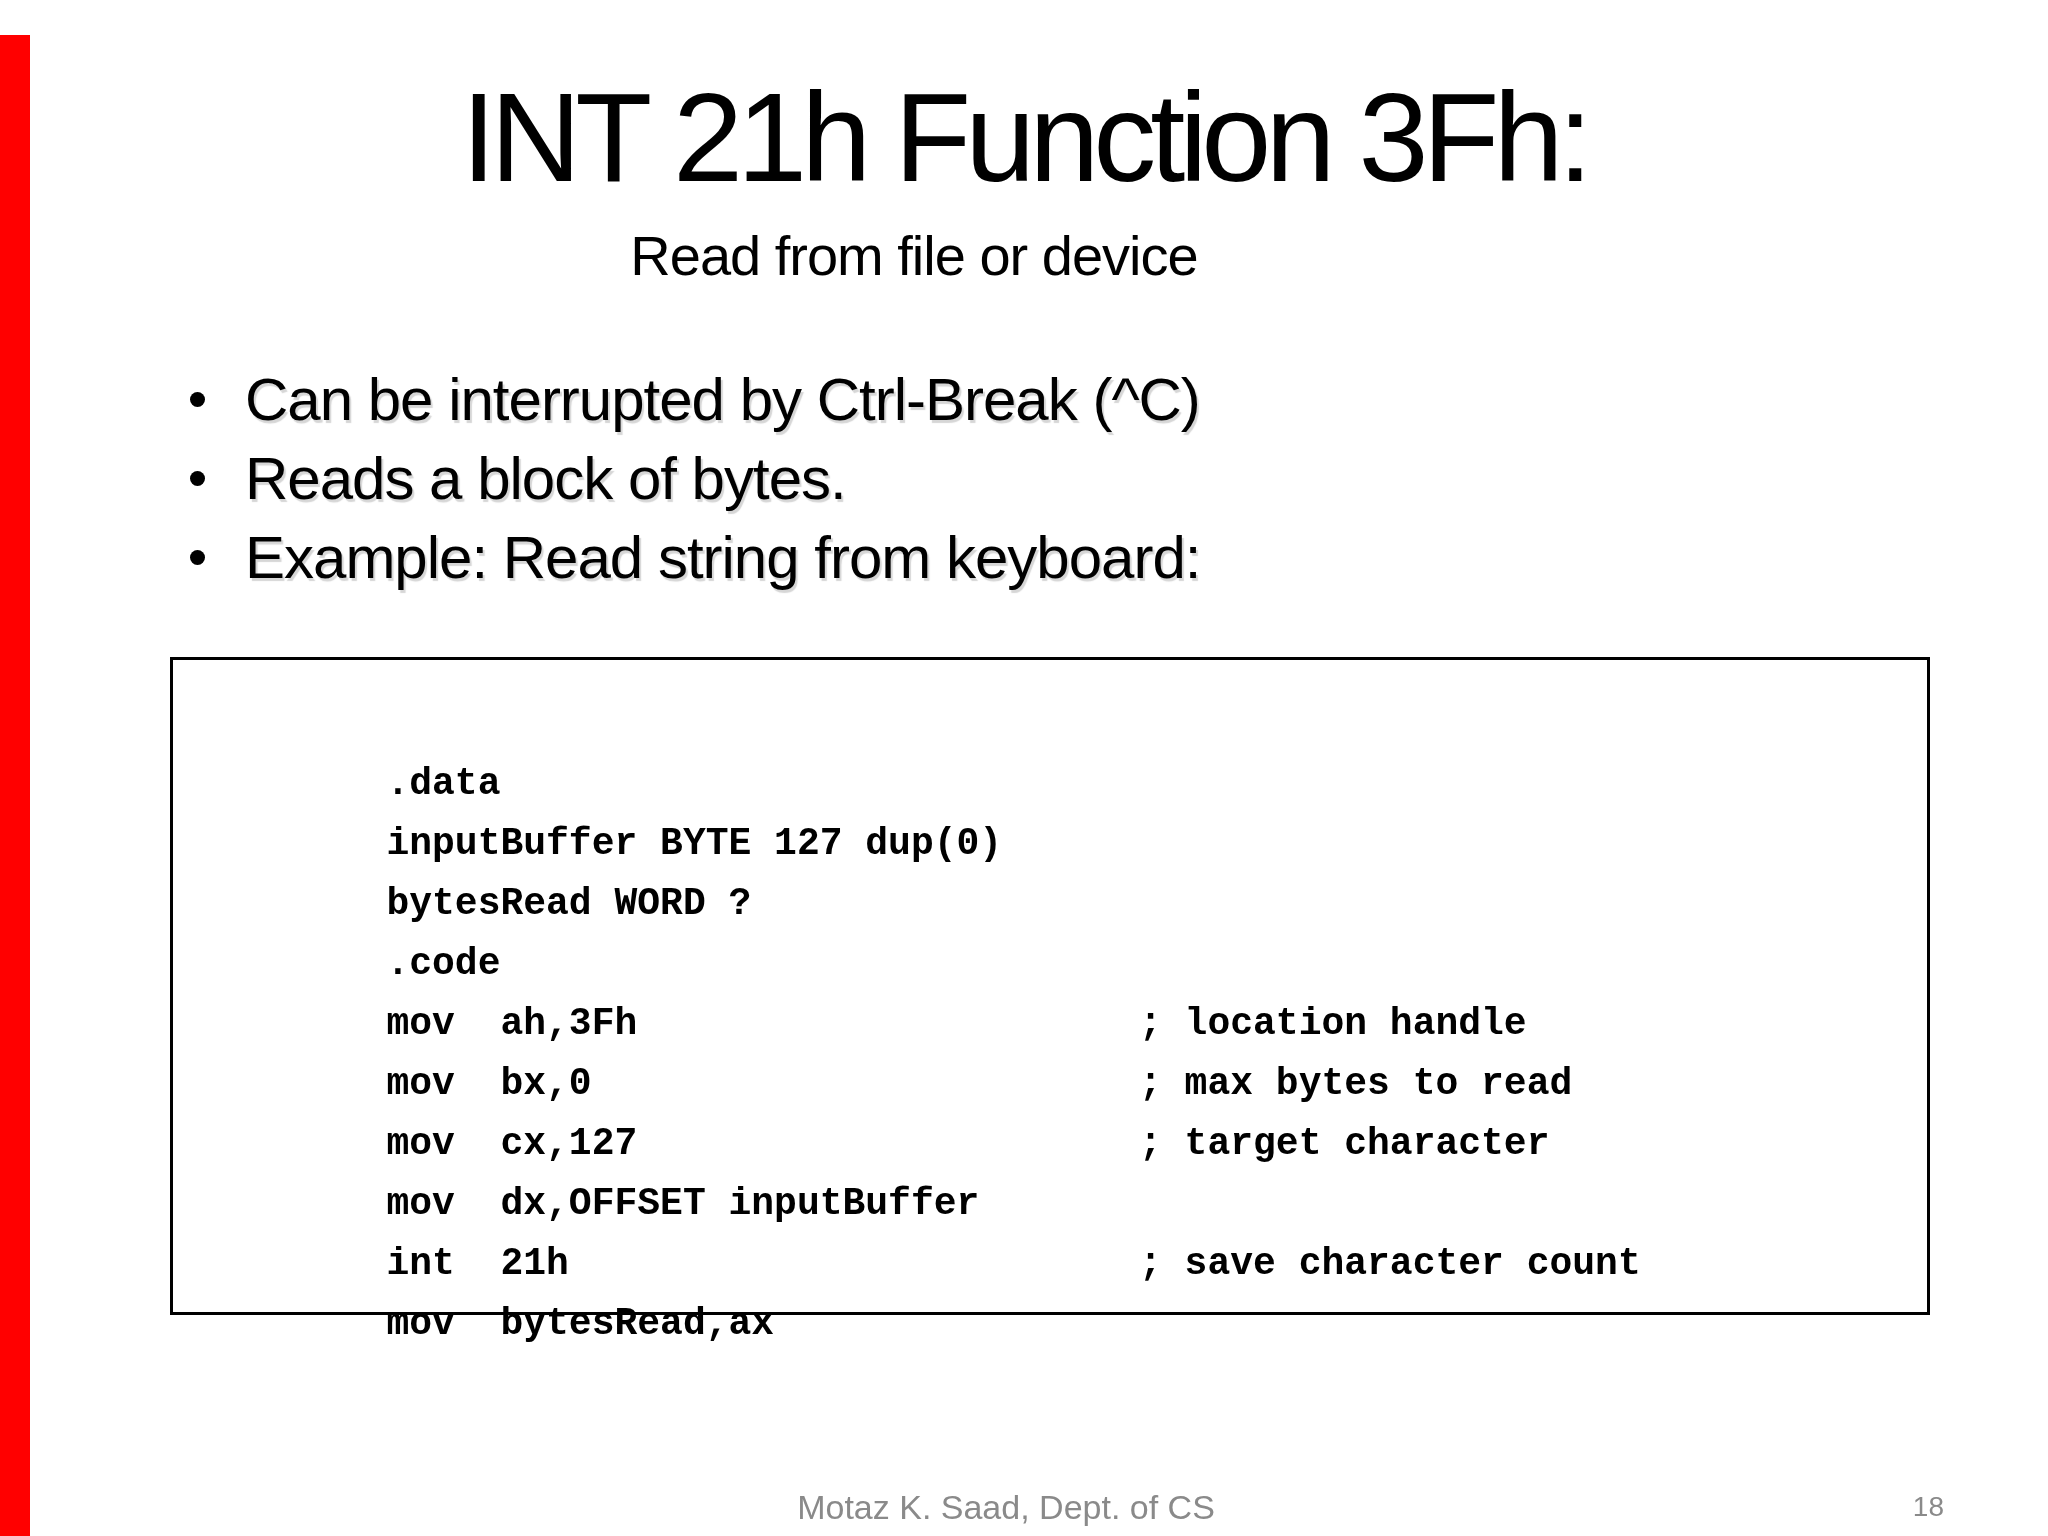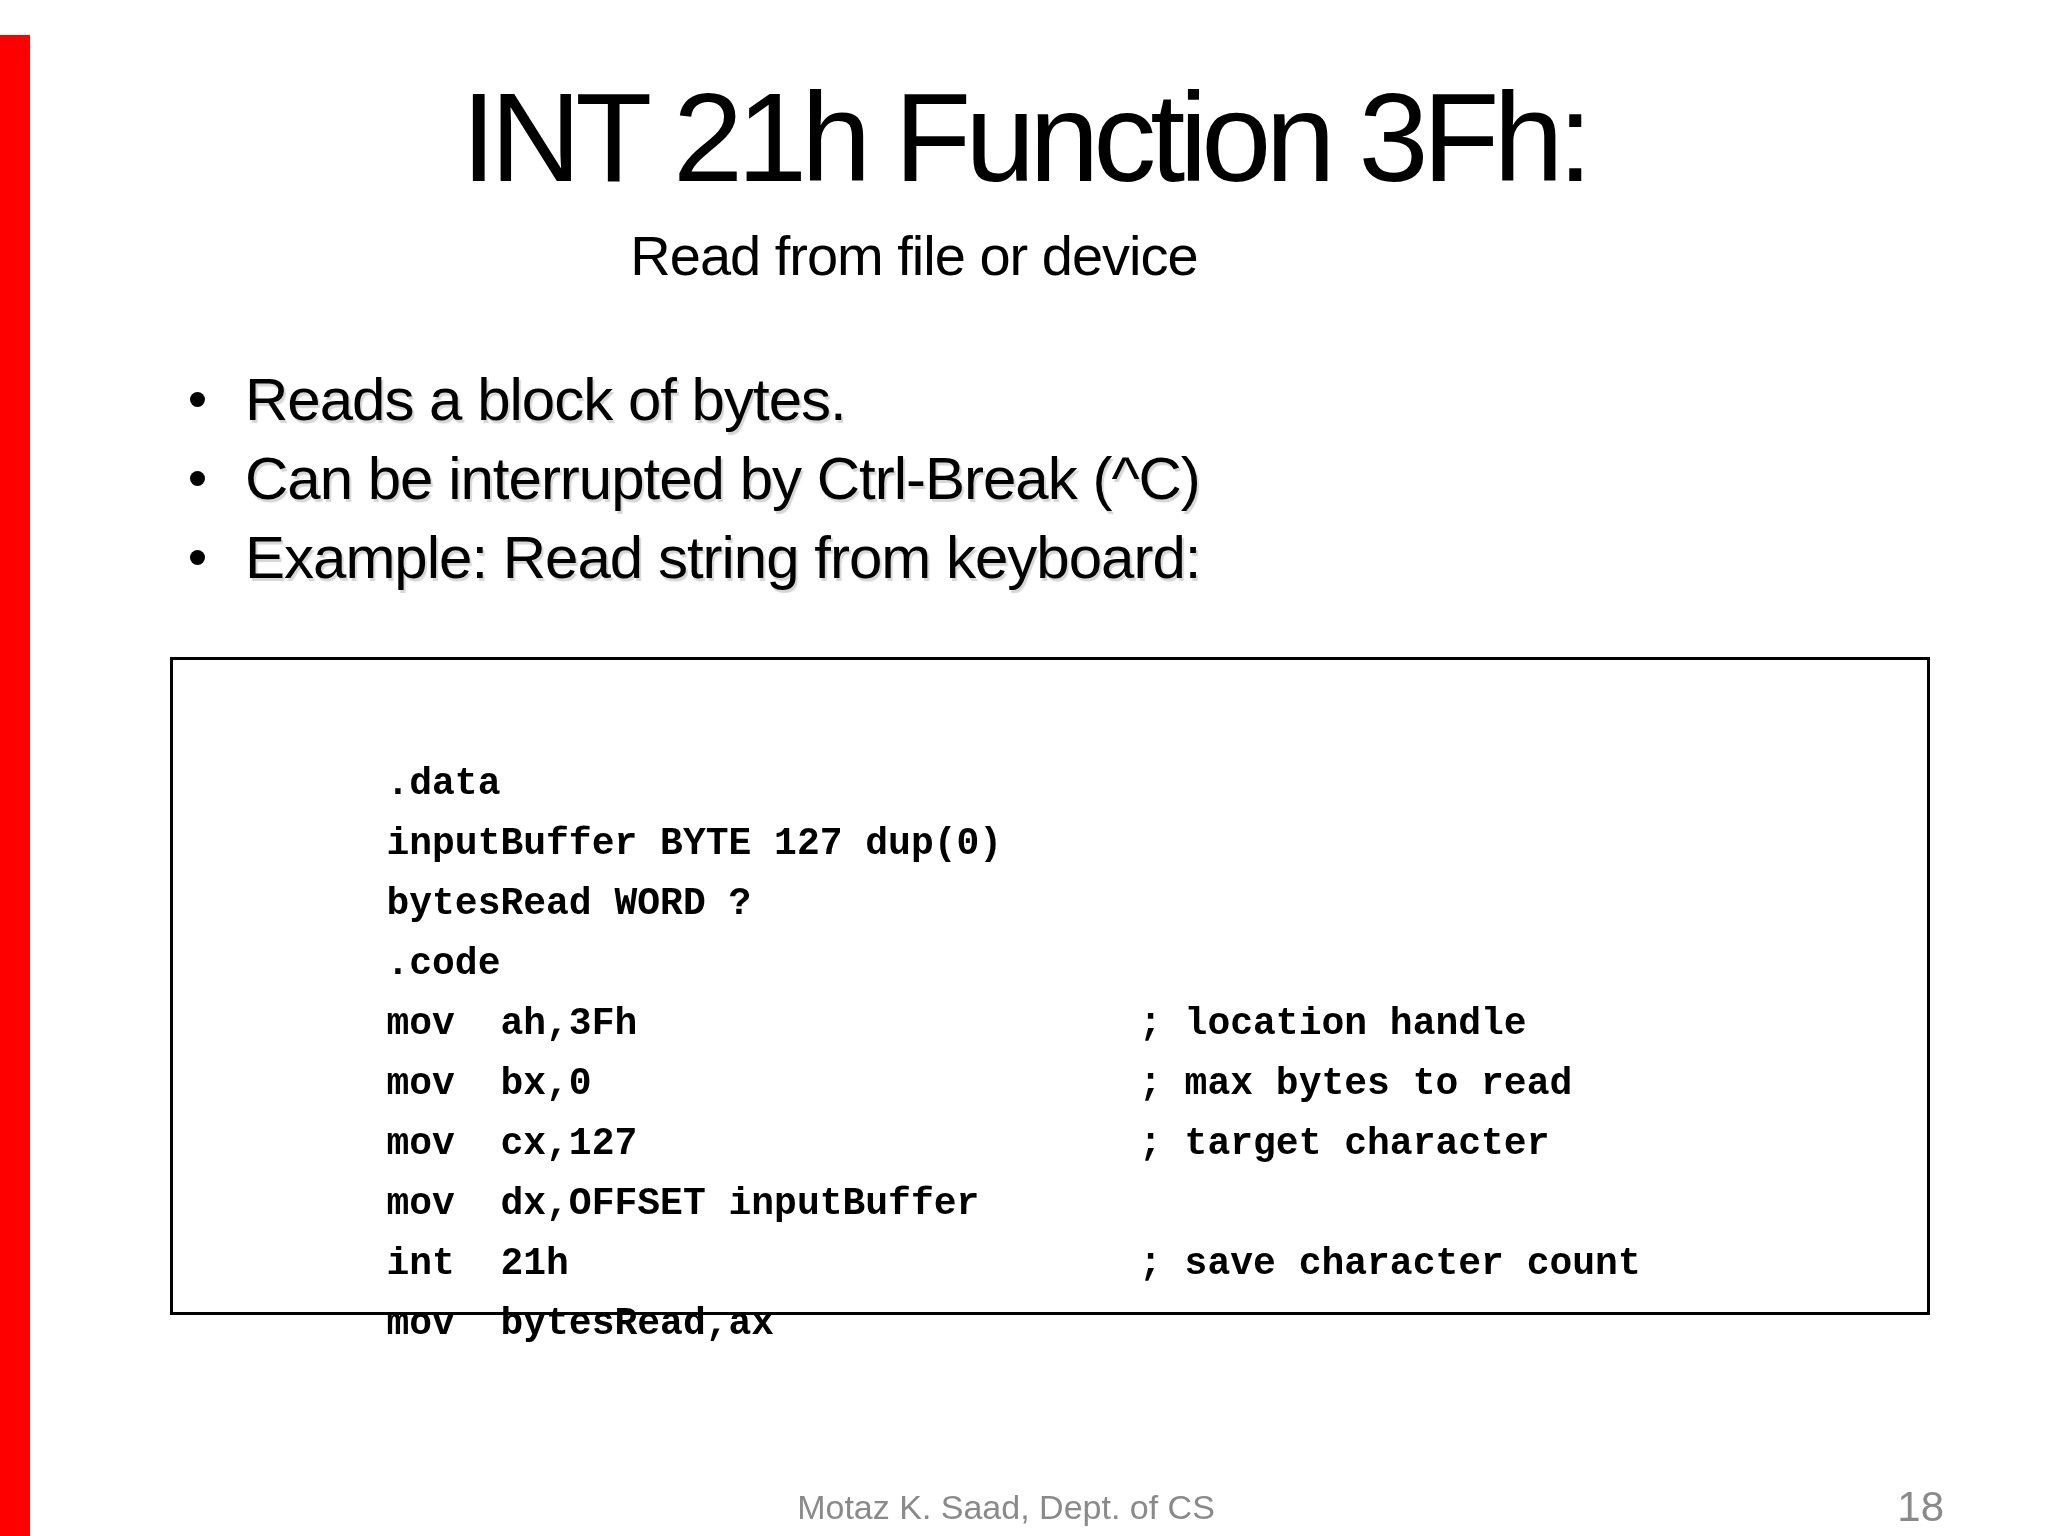--- a/index.html
+++ b/index.html
@@ -115,45 +115,45 @@
     width: 2012px;
     text-align: center;
     font-size: 34px;
     color: #8a8a8a;
     line-height: 40px;
   }
   .page-number {
     position: absolute;
     right: 104px;
     top: 1452px;
-    font-size: 42px;
+    font-size: 28px;
     color: #8a8a8a;
     line-height: 40px;
     text-align: center;
   }
 </style>
 </head>
 <body>
 
 <div class="slide">
 
   <div class="accent-bar"></div>
 
   <div class="title">INT 21h Function 3Fh:</div>
 
   <div class="subtitle">Read from file or device</div>
 
   <div class="bullets">
     <div class="bullet-row">
       <span class="bullet-dot"></span>
-      <span class="bullet-text">Reads a block of bytes.</span>
+      <span class="bullet-text">Can be interrupted by Ctrl-Break (^C)</span>
     </div>
     <div class="bullet-row">
       <span class="bullet-dot"></span>
-      <span class="bullet-text">Can be interrupted by Ctrl-Break (^C)</span>
+      <span class="bullet-text">Reads a block of bytes.</span>
     </div>
     <div class="bullet-row">
       <span class="bullet-dot"></span>
       <span class="bullet-text">Example: Read string from keyboard:</span>
     </div>
   </div>
 
   <div class="code-box">
     <div class="code-listing">
       <div class="code-line">

